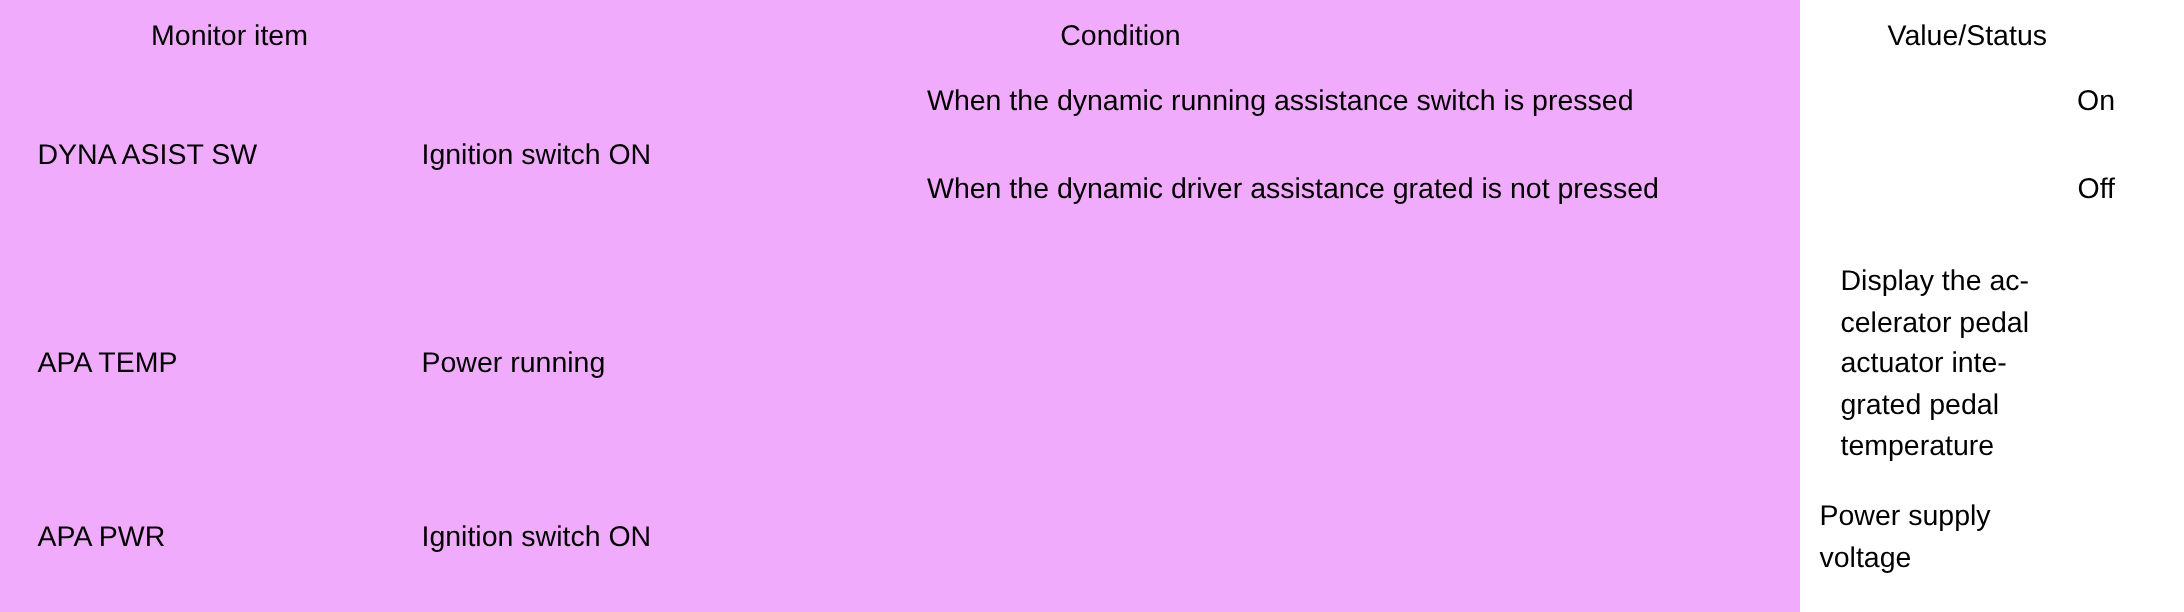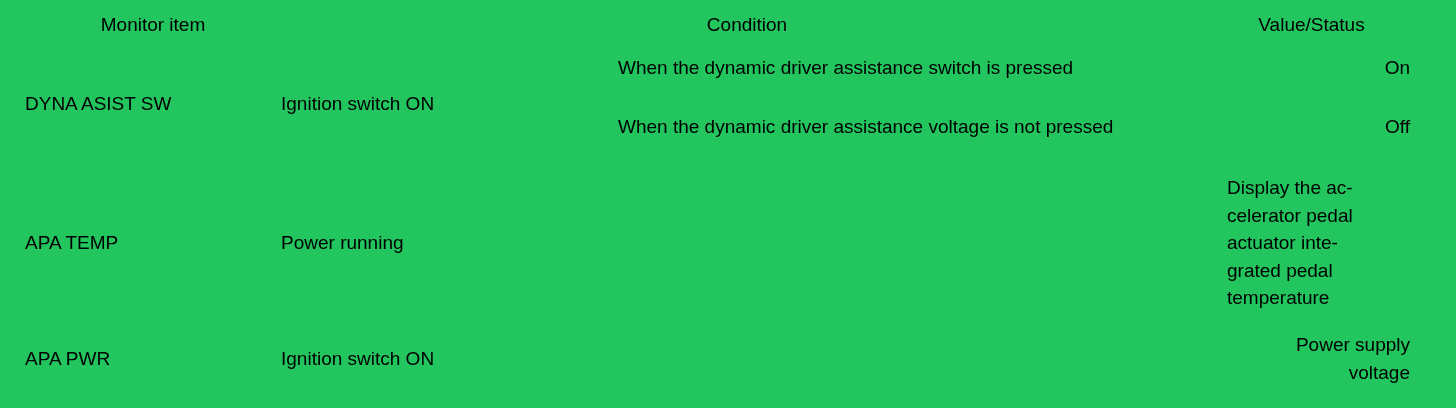--- a/index.html
+++ b/index.html
@@ -10,23 +10,23 @@
   body {
     width: 1456px;
     height: 408px;
     font-family: "Liberation Sans", sans-serif;
     color: #000000;
     overflow: hidden;
   }
 
   #sheet {
     position: relative;
-    width: 1456px;
+    width: 1200px;
     height: 408px;
-    background: #22c55e;
+    background: #f0abfc;
   }
 
   
   table.spec {
     position: absolute;
     left: 25px;
     top: 6px;
     width: 1385px;           
     border-collapse: collapse;
     table-layout: fixed;
@@ -66,21 +66,21 @@
 
   
   .r-hdr   { height: 38px; }
   .r-on    { height: 47px; }
   .r-off   { height: 72px; }
   .r-temp  { height: 160px; }
   .r-pwr   { height: 71px; }
 
   .val-wrap {
     display: block;
-    text-align: right;
+    text-align: left;
     line-height: 1.45;
   }
   .val-wrap-left {
     display: block;
     text-align: left;
     line-height: 1.45;
     padding-left: 14px;
     padding-right: 8px;
   }
 </style>
@@ -103,26 +103,26 @@
         <th class="hdr rule-thick-top rule-thick-bottom vline-right" colspan="2">Condition</th>
         <th class="hdr rule-thick-top rule-thick-bottom">Value/Status</th>
       </tr>
     </thead>
 
     <tbody>
 
       <tr class="r-on">
         <td class="left pad-l vline-right" rowspan="2">DYNA ASIST SW</td>
         <td class="left pad-l vline-right" rowspan="2">Ignition switch ON</td>
-        <td class="left pad-lr rule-thin-bottom vline-right">When the dynamic driver assistance switch is pressed</td>
+        <td class="left pad-lr rule-thin-bottom vline-right">When the dynamic running assistance switch is pressed</td>
         <td class="center rule-thin-bottom">On</td>
       </tr>
 
       <tr class="r-off">
-        <td class="left pad-lr rule-thin-bottom vline-right">When the dynamic driver assistance voltage is not pressed</td>
+        <td class="left pad-lr rule-thin-bottom vline-right">When the dynamic driver assistance grated is not pressed</td>
         <td class="center rule-thin-bottom">Off</td>
       </tr>
 
       <tr class="r-temp">
         <td class="left pad-l rule-thin-bottom vline-right">APA TEMP</td>
         <td class="left pad-l rule-thin-bottom vline-right" colspan="2">Power running</td>
         <td class="rule-thin-bottom">
           <span class="val-wrap-left">Display the ac-</span>
           <span class="val-wrap-left">celerator pedal</span>
           <span class="val-wrap-left">actuator inte-</span>

